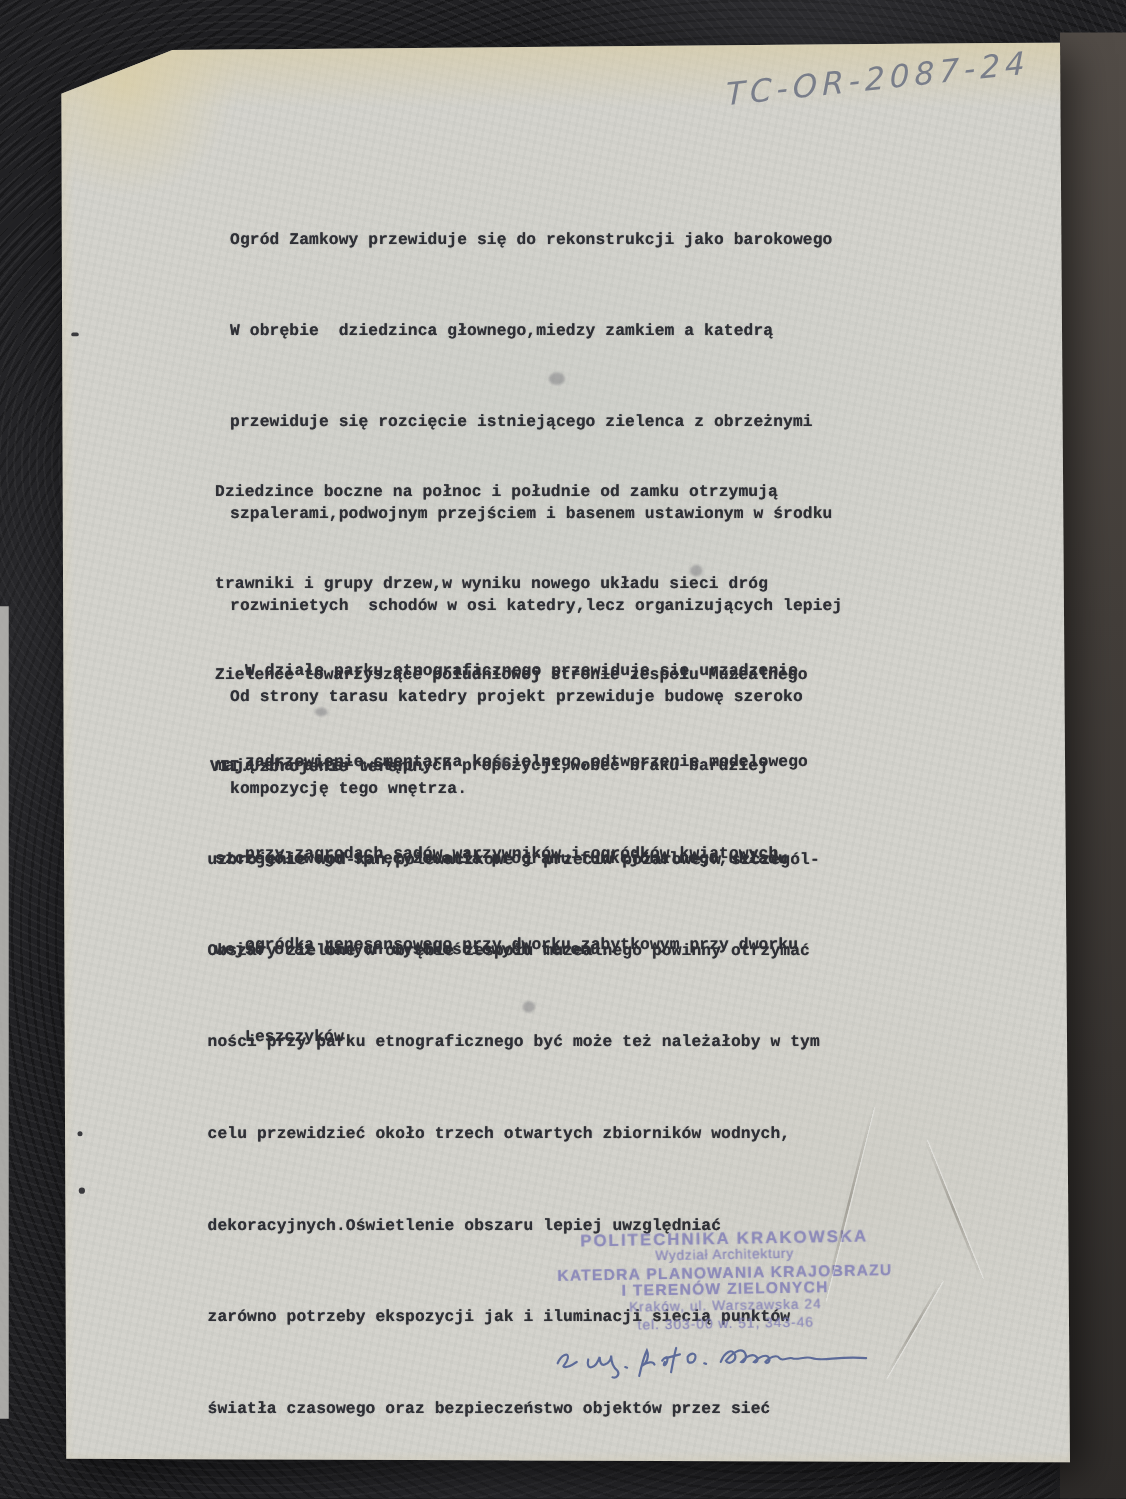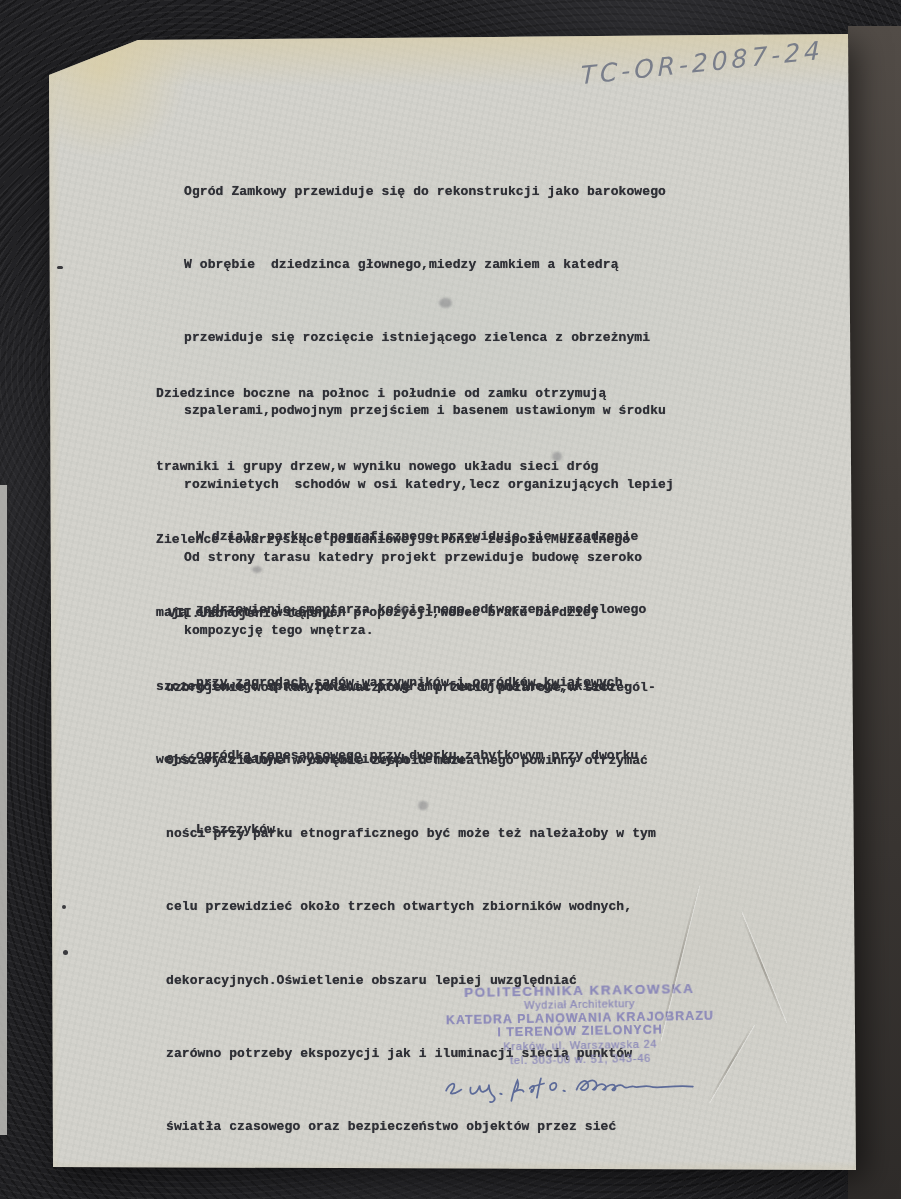--- a/index.html
+++ b/index.html
@@ -86,21 +86,21 @@
       <div class="typed" style="left:144px;top:103px;">
         <div>Ogród Zamkowy przewiduje się do rekonstrukcji jako barokowego</div>
         <div>W obrębie  dziedzinca głownego,miedzy zamkiem a katedrą</div>
         <div>przewiduje się rozcięcie istniejącego zielenca z obrzeżnymi</div>
         <div>szpalerami,podwojnym przejściem i basenem ustawionym w środku</div>
         <div>rozwinietych  schodów w osi katedry,lecz organizujących lepiej</div>
         <div>Od strony tarasu katedry projekt przewiduje budowę szeroko</div>
         <div>kompozycję tego wnętrza.</div>
       </div>
 
-      <div class="typed" style="left:116px;top:305px;">
+      <div class="typed" style="left:132px;top:305px;">
         <div>Dziedzince boczne na połnoc i południe od zamku otrzymują</div>
         <div>trawniki i grupy drzew,w wyniku nowego układu sieci dróg</div>
         <div>Zielence towarzyszące południowej stronie zespołu Muzealnego</div>
         <div>mają charakter wstępnych propozycji,wobec braku bardziej</div>
         <div>szczegółowego sprecyzowania programu funkcjonalnego,układu</div>
         <div>wejść oraz danych wysokościowych terenu.</div>
       </div>
 
       <div class="typed" style="left:132px;top:448px;margin-left:24px;">
         <div>W dziale parku etnograficznego przewiduje się urządzenie</div>

